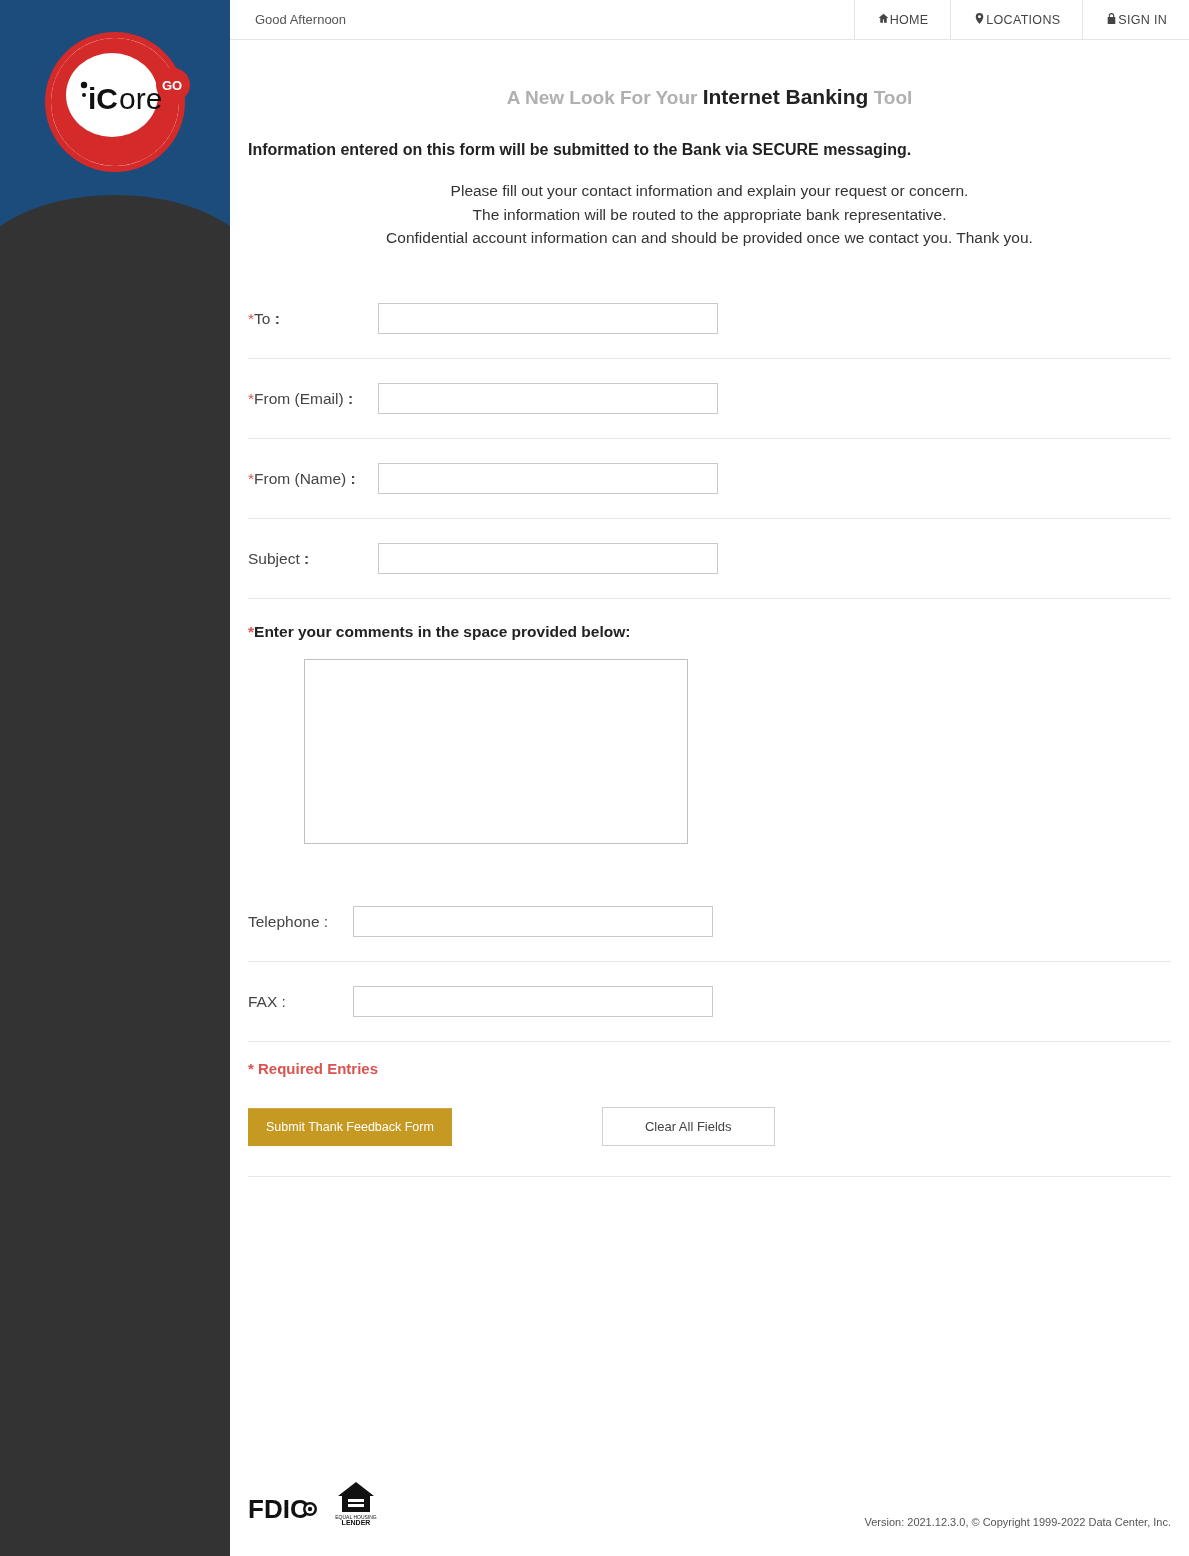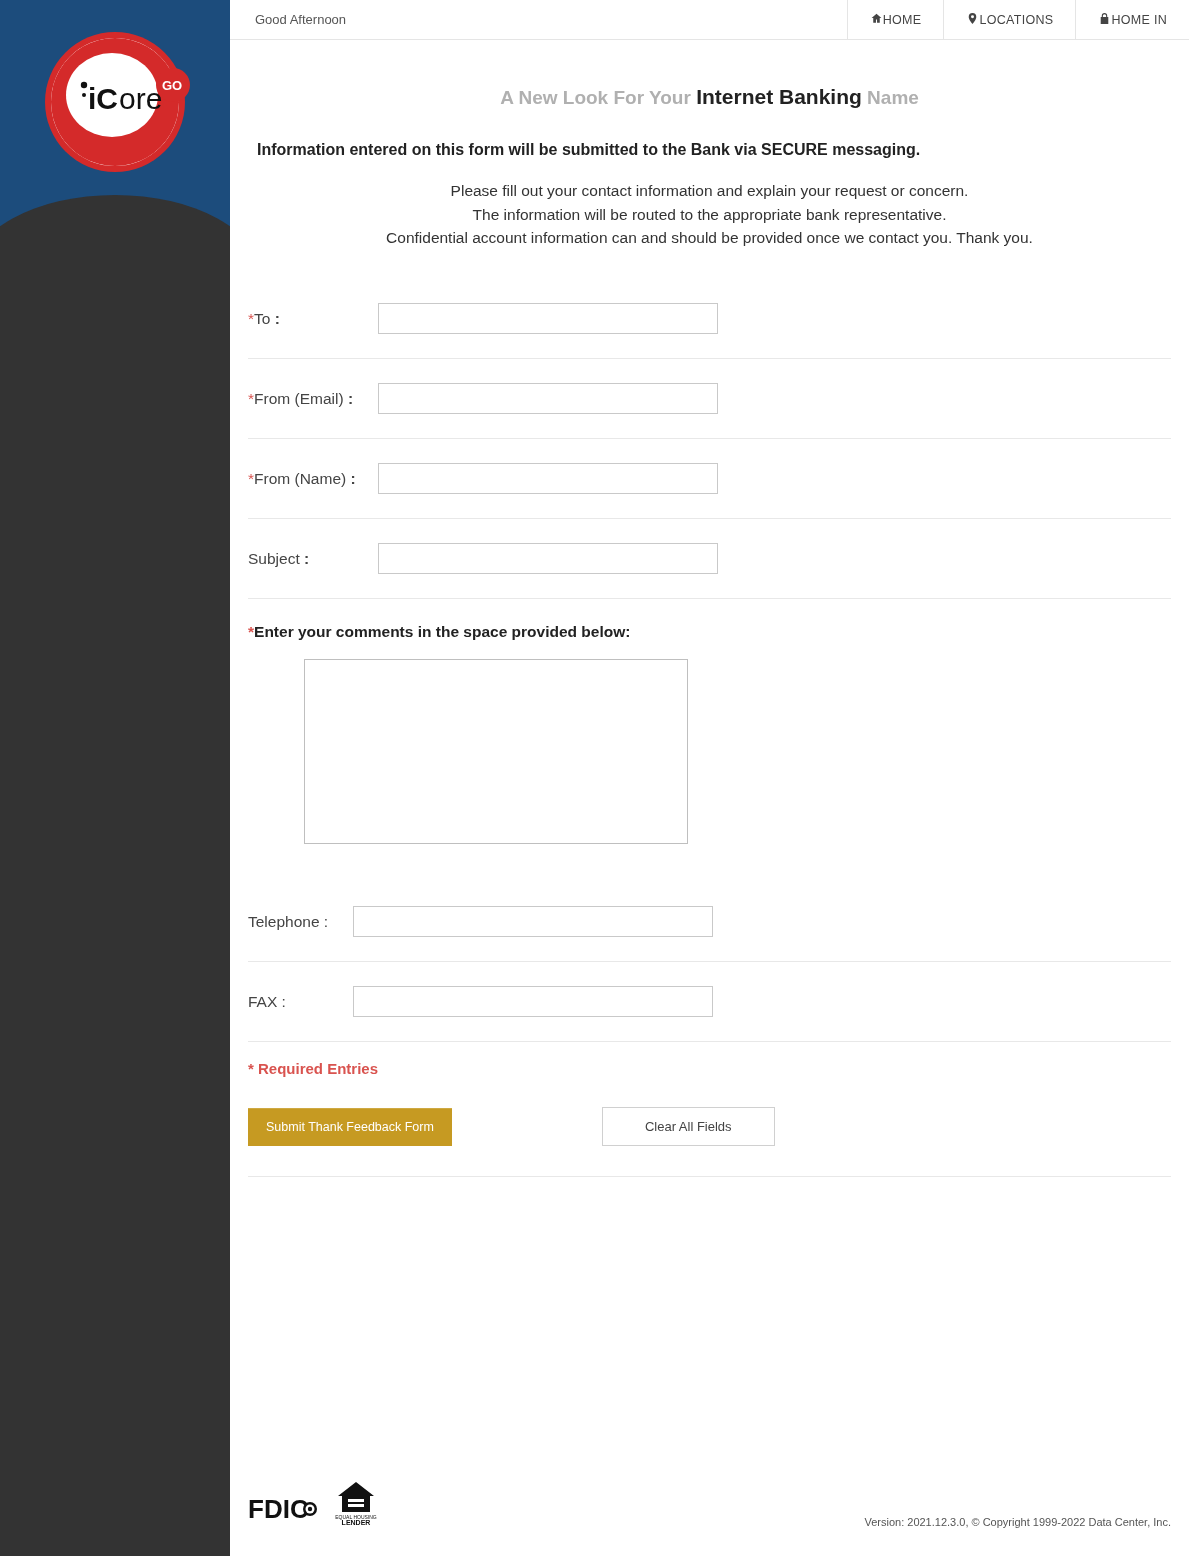--- a/index.html
+++ b/index.html
@@ -66,21 +66,20 @@
   }
   .hero .lead{ color:#b0b0b0; font-weight:bold; font-size:19px;}
   .hero .emph{ color:#222; font-weight:bold; font-size:21px;}
   .hero .trail{ color:#b0b0b0; font-weight:bold; font-size:19px;}
   .content{
     padding:0 18px 30px 18px;
   }
   .notice{
     font-weight:bold; color:#222; font-size:16px; line-height:1.4;
     margin-bottom:18px;
-    margin-left:9px;
   }
   .instructions{
     text-align:center; color:#333; font-size:15.5px; line-height:1.5;
     margin-bottom:30px;
   }
   .instructions .bold{ font-weight:normal;}
   .form-row{
     display:flex;
     align-items:center;
     padding:24px 0;
@@ -199,26 +198,26 @@
             </svg>
         </span>
         <span>LOCATIONS</span>
       </div>
       <div class="nav-item">
         <span>
           <svg viewBox="0 0 24 24">
               <path d="M17 9V7a5 5 0 0 0-10 0v2H5v13h14V9h-2zm-8 0V7a3 3 0 0 1 6 0v2H9z"></path>
             </svg>
         </span>
-        <span>HOME IN</span>
+        <span>SIGN IN</span>
       </div>
     </div>
 
     <div class="hero">
-      <span class="lead">A New Look For Your </span><span class="emph">Internet Banking</span><span class="trail"> Name</span>
+      <span class="lead">A New Look For Your </span><span class="emph">Internet Banking</span><span class="trail"> Tool</span>
     </div>
 
     <div class="content">
       <p class="notice">Information entered on this form will be submitted to the Bank via SECURE messaging.</p>
 
       <p class="instructions">
         <span>Please fill out your contact information and explain your request or concern.</span><br>
         <span>The information will be routed to the appropriate bank representative.</span><br>
         <span class="bold">Confidential account information can and should be provided once we contact you.</span><span> Thank you.</span>
       </p>

